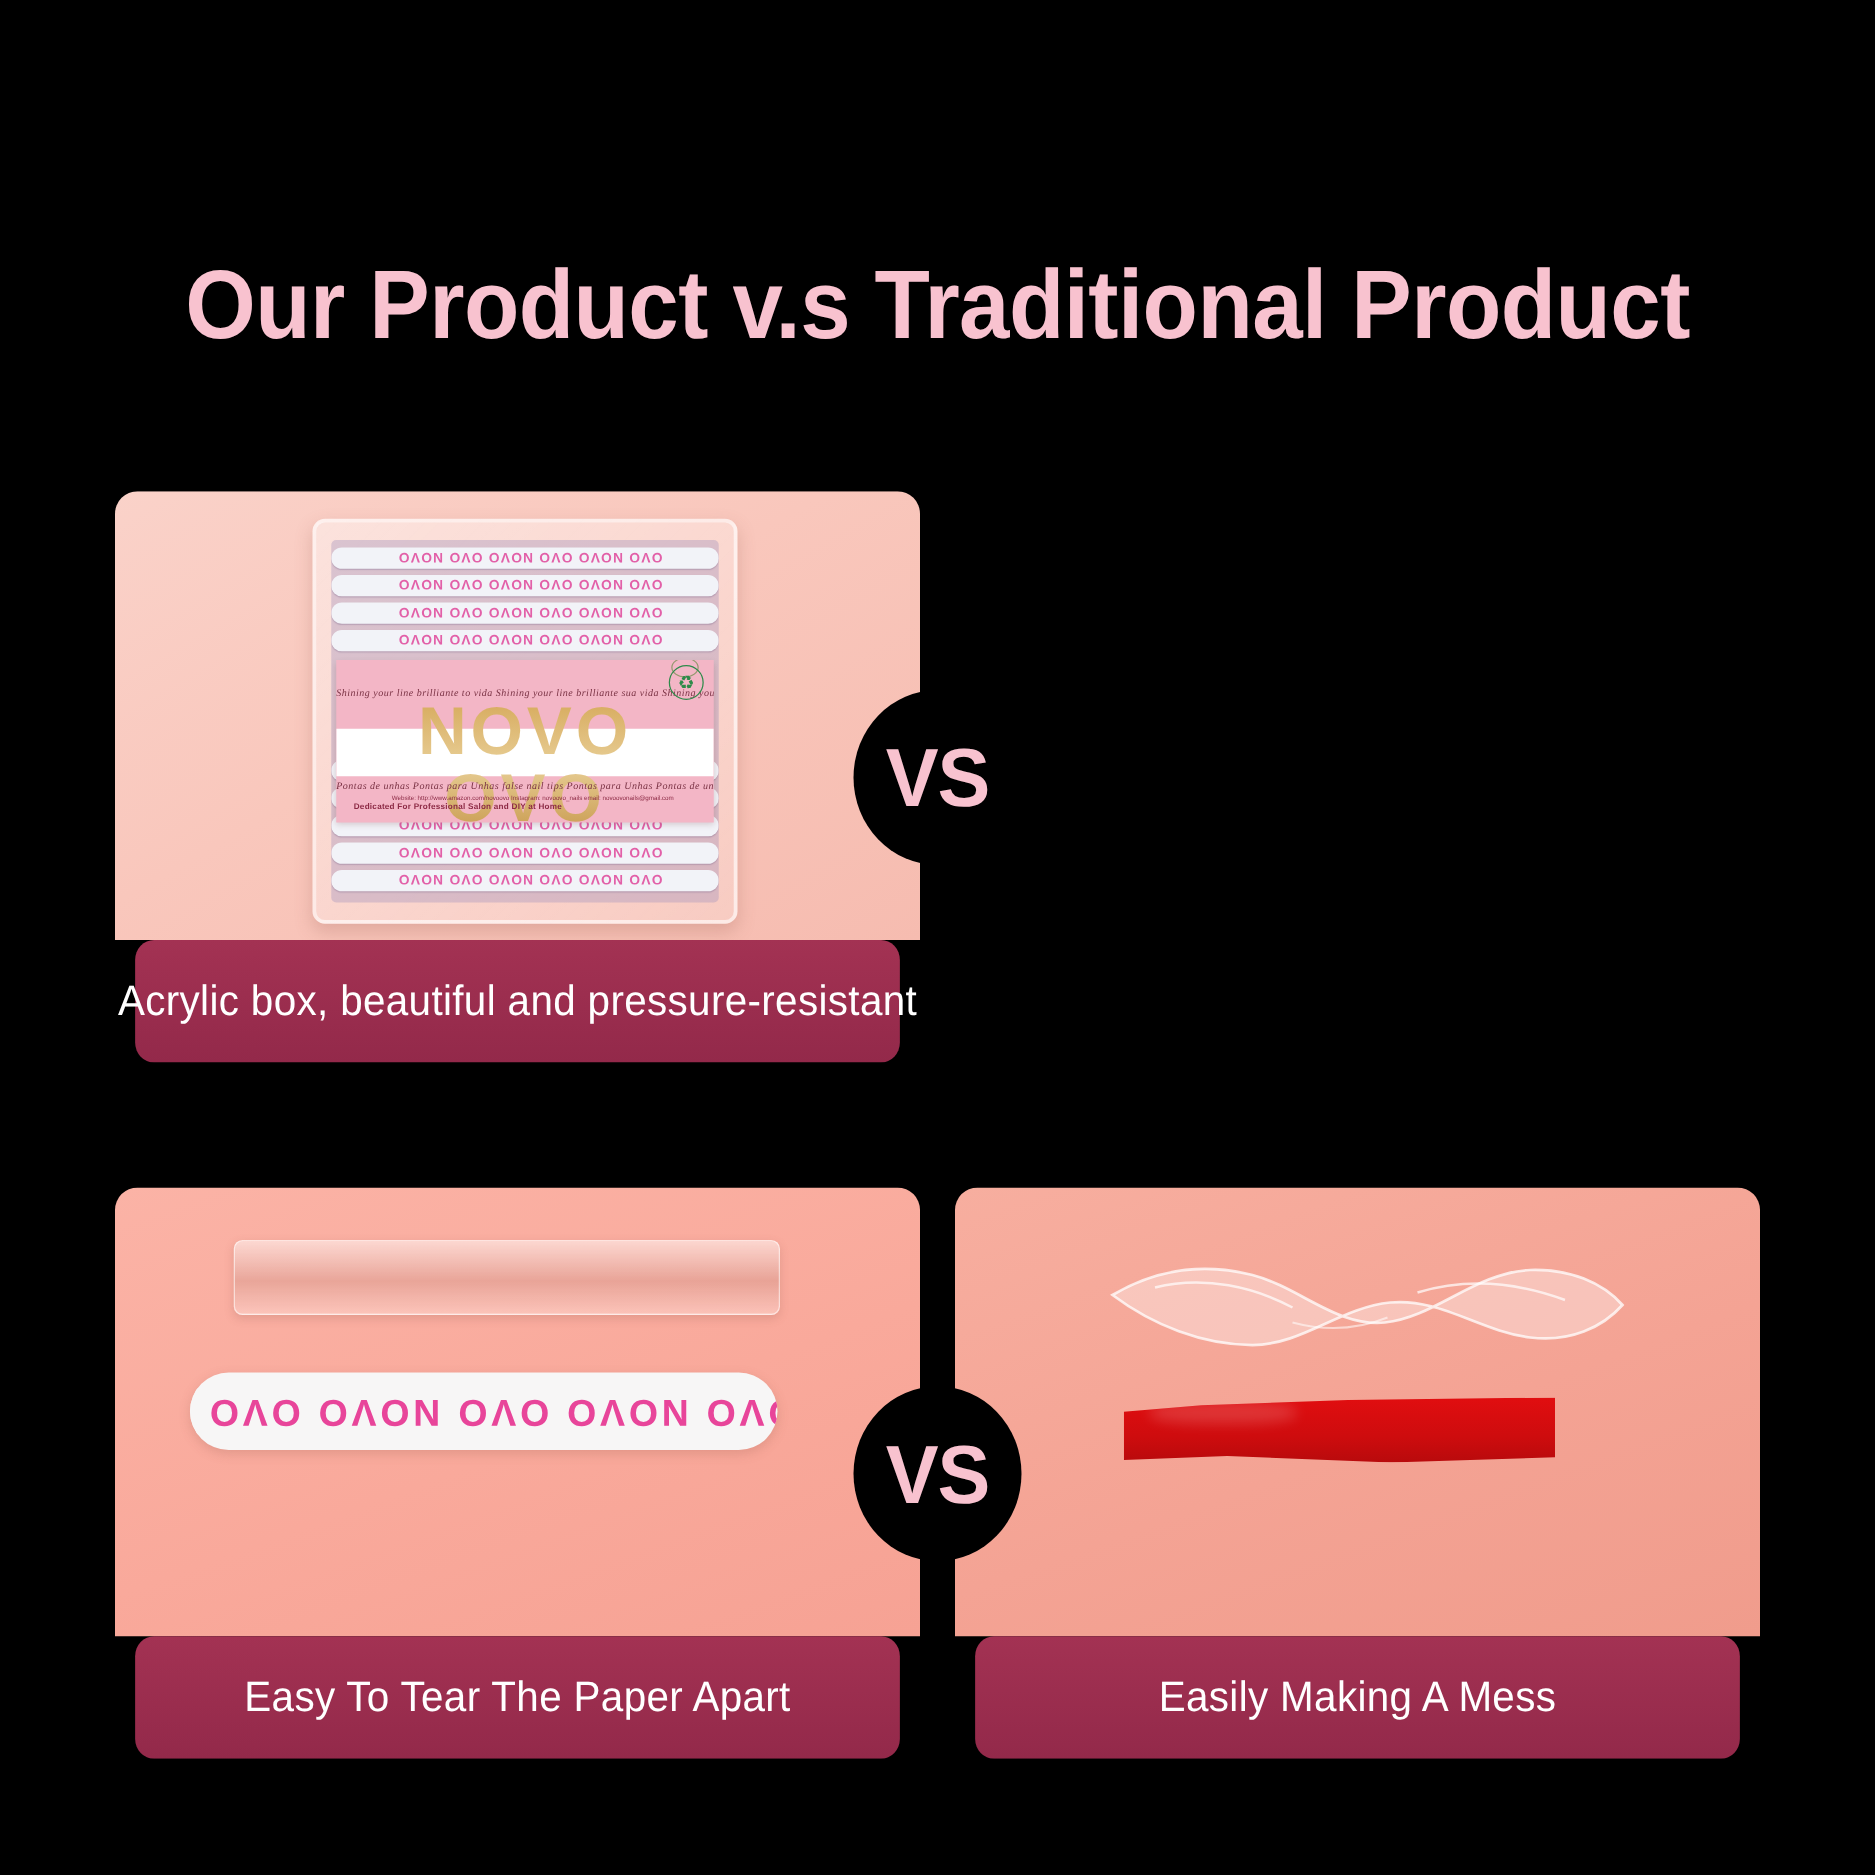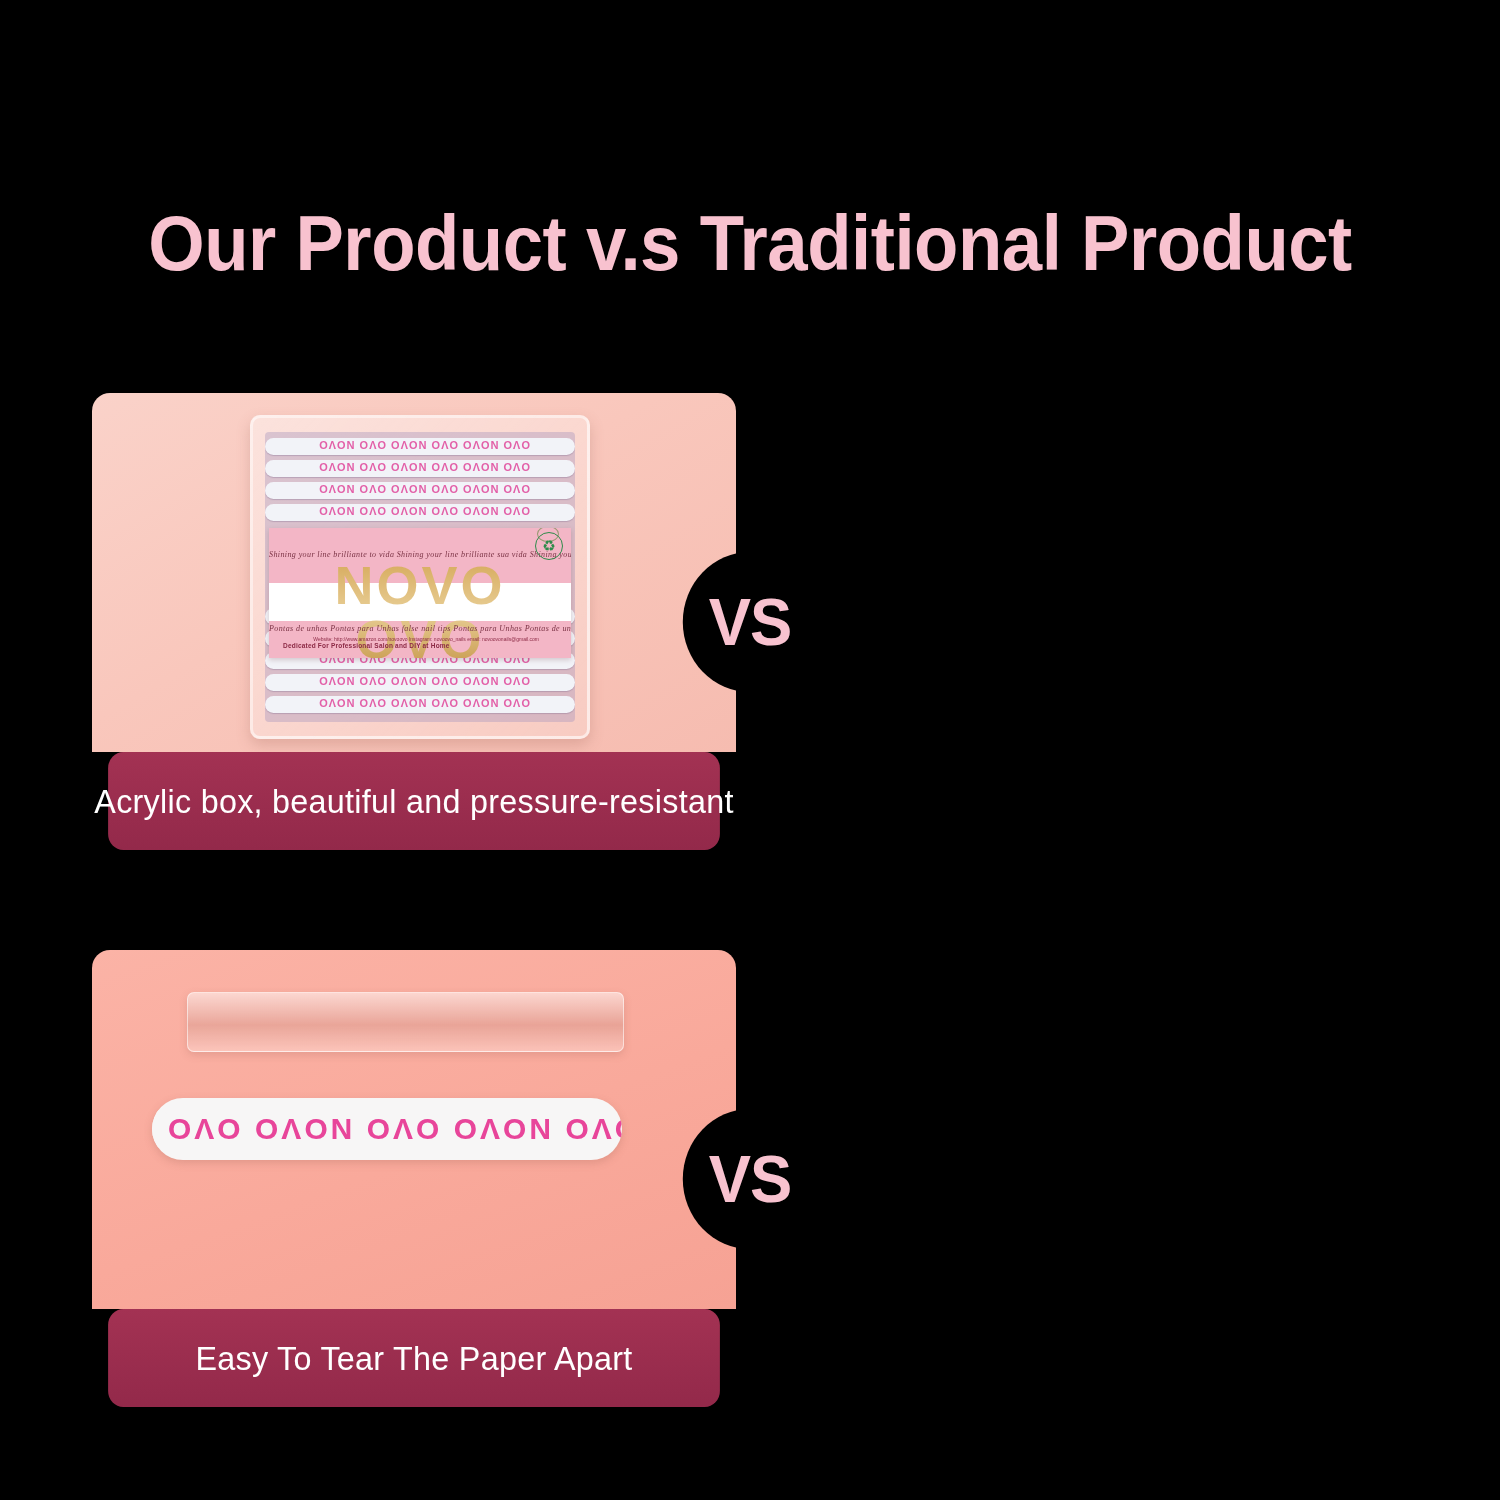--- a/index.html
+++ b/index.html
@@ -422,16 +422,31 @@
           <div class="tab"></div>
           <div class="backing-text">OVO NOVO OVO NOVO OVO NOVO OVO</div>
         </div>
       </div>
       <div class="caption-bar">Easy To Tear The Paper Apart</div>
     </div>
 
     <div class="vs-divider"></div>
     <div class="vs-badge">VS</div>
 
+    <div class="card right">
+      <div class="card-photo bg-salmon-b">
+        <div class="clear-mess">
+          <svg viewBox="0 0 420 92" preserveAspectRatio="none">
+            <path d="M6 36 C40 16, 78 10, 118 20 C156 30, 186 62, 224 58 C264 54, 296 18, 340 16 C372 15, 398 26, 414 44
+                     C398 62, 372 74, 340 70 C300 65, 268 38, 228 42 C188 46, 158 76, 118 76 C78 76, 38 60, 6 36 Z" fill="rgba(255,255,255,0.34)" stroke="rgba(255,255,255,0.75)" stroke-width="2.2"></path>
+            <path d="M40 30 C80 20, 120 30, 150 46" fill="none" stroke="rgba(255,255,255,0.70)" stroke-width="2"></path>
+            <path d="M250 34 C290 22, 330 26, 368 40" fill="none" stroke="rgba(255,255,255,0.70)" stroke-width="2"></path>
+            <path d="M150 58 C180 66, 206 62, 226 54" fill="none" stroke="rgba(255,255,255,0.55)" stroke-width="1.6"></path>
+          </svg>
+        </div>
+        <div class="red-tape"></div>
+      </div>
+      <div class="caption-bar">Easily Making A Mess</div>
+    </div>
 
   </div>
 
 </div>
 
 </body></html>

